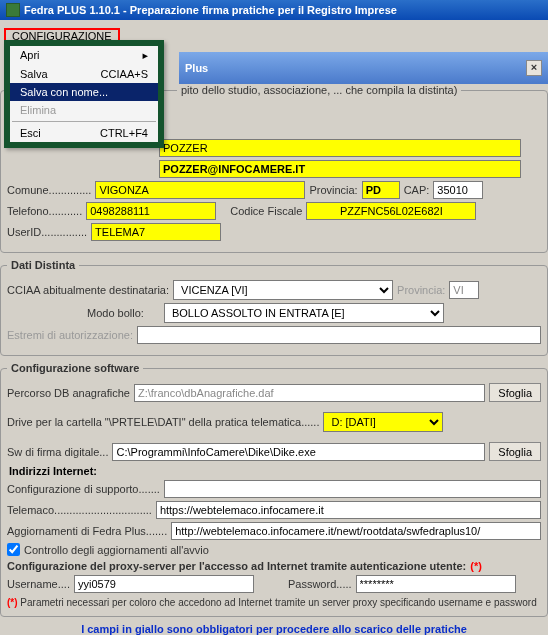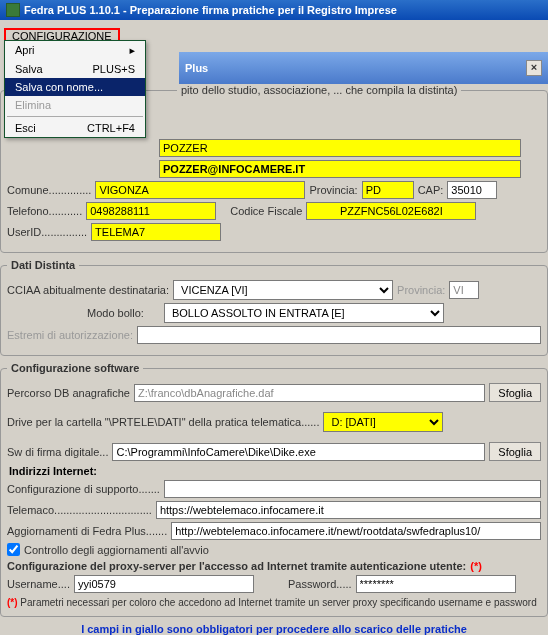--- a/index.html
+++ b/index.html
@@ -39,23 +39,23 @@
     align-items: center;
   }
   .menubar-item {
     padding: 2px 6px;
     cursor: pointer;
   }
   .dropdown {
     position: absolute;
     top: 40px;
     left: 4px;
-    width: 142px;
+    width: 160px;
     background: #f4f4f4;
-    border: 1px solid #14532d;
+    border: 6px solid #14532d;
     box-shadow: 2px 2px 4px rgba(0,0,0,0.3);
     z-index: 10;
   }
   .dropdown-item {
     display: flex;
     justify-content: space-between;
     padding: 3px 10px;
     cursor: pointer;
   }
   .dropdown-item.hover {
@@ -174,21 +174,21 @@
     <span class="menubar-item">CONFIGURAZIONE</span>
   </span>
 </div>
 
 <div class="dropdown redbox">
   <div class="dropdown-item arrow">
     <span>Apri</span>
   </div>
   <div class="dropdown-item">
     <span>Salva</span>
-    <span>PLUS+S</span>
+    <span>CCIAA+S</span>
   </div>
   <div class="dropdown-item hover">
     <span>Salva con nome...</span>
   </div>
   <div class="dropdown-item" style="color:#999;">
     <span>Elimina</span>
   </div>
   <div class="dropdown-sep"></div>
   <div class="dropdown-item">
     <span>Esci</span>
@@ -208,21 +208,21 @@
     <div class="row" style="margin-left:152px;">
       <input type="text" class="yellow" style="width: 362px;" value="POZZER">
     </div>
     <div class="row" style="margin-left:152px;">
       <input type="text" class="yellow" style="width: 362px; font-weight: bold;" value="POZZER@INFOCAMERE.IT">
     </div>
     <div class="row">
       <span class="lbl">Comune..............</span>
       <input type="text" class="yellow" style="width: 210px;" value="VIGONZA">
       <span class="lbl">Provincia:</span>
-      <input type="text" class="yellow" style="width: 52px;" value="PD">
+      <input type="text" class="yellow" style="width: 38px; font-weight: bold;" value="PD">
       <span class="lbl">CAP:</span>
       <input type="text" style="width: 50px;" value="35010">
     </div>
     <div class="row">
       <span class="lbl">Telefono...........</span>
       <input type="text" class="yellow" style="width: 130px;" value="0498288111">
       <span class="lbl" style="margin-left:10px">Codice Fiscale</span>
       <input type="text" class="yellow" style="width: 170px; text-align: center;" value="PZZFNC56L02E682I">
     </div>
     <div class="row">

